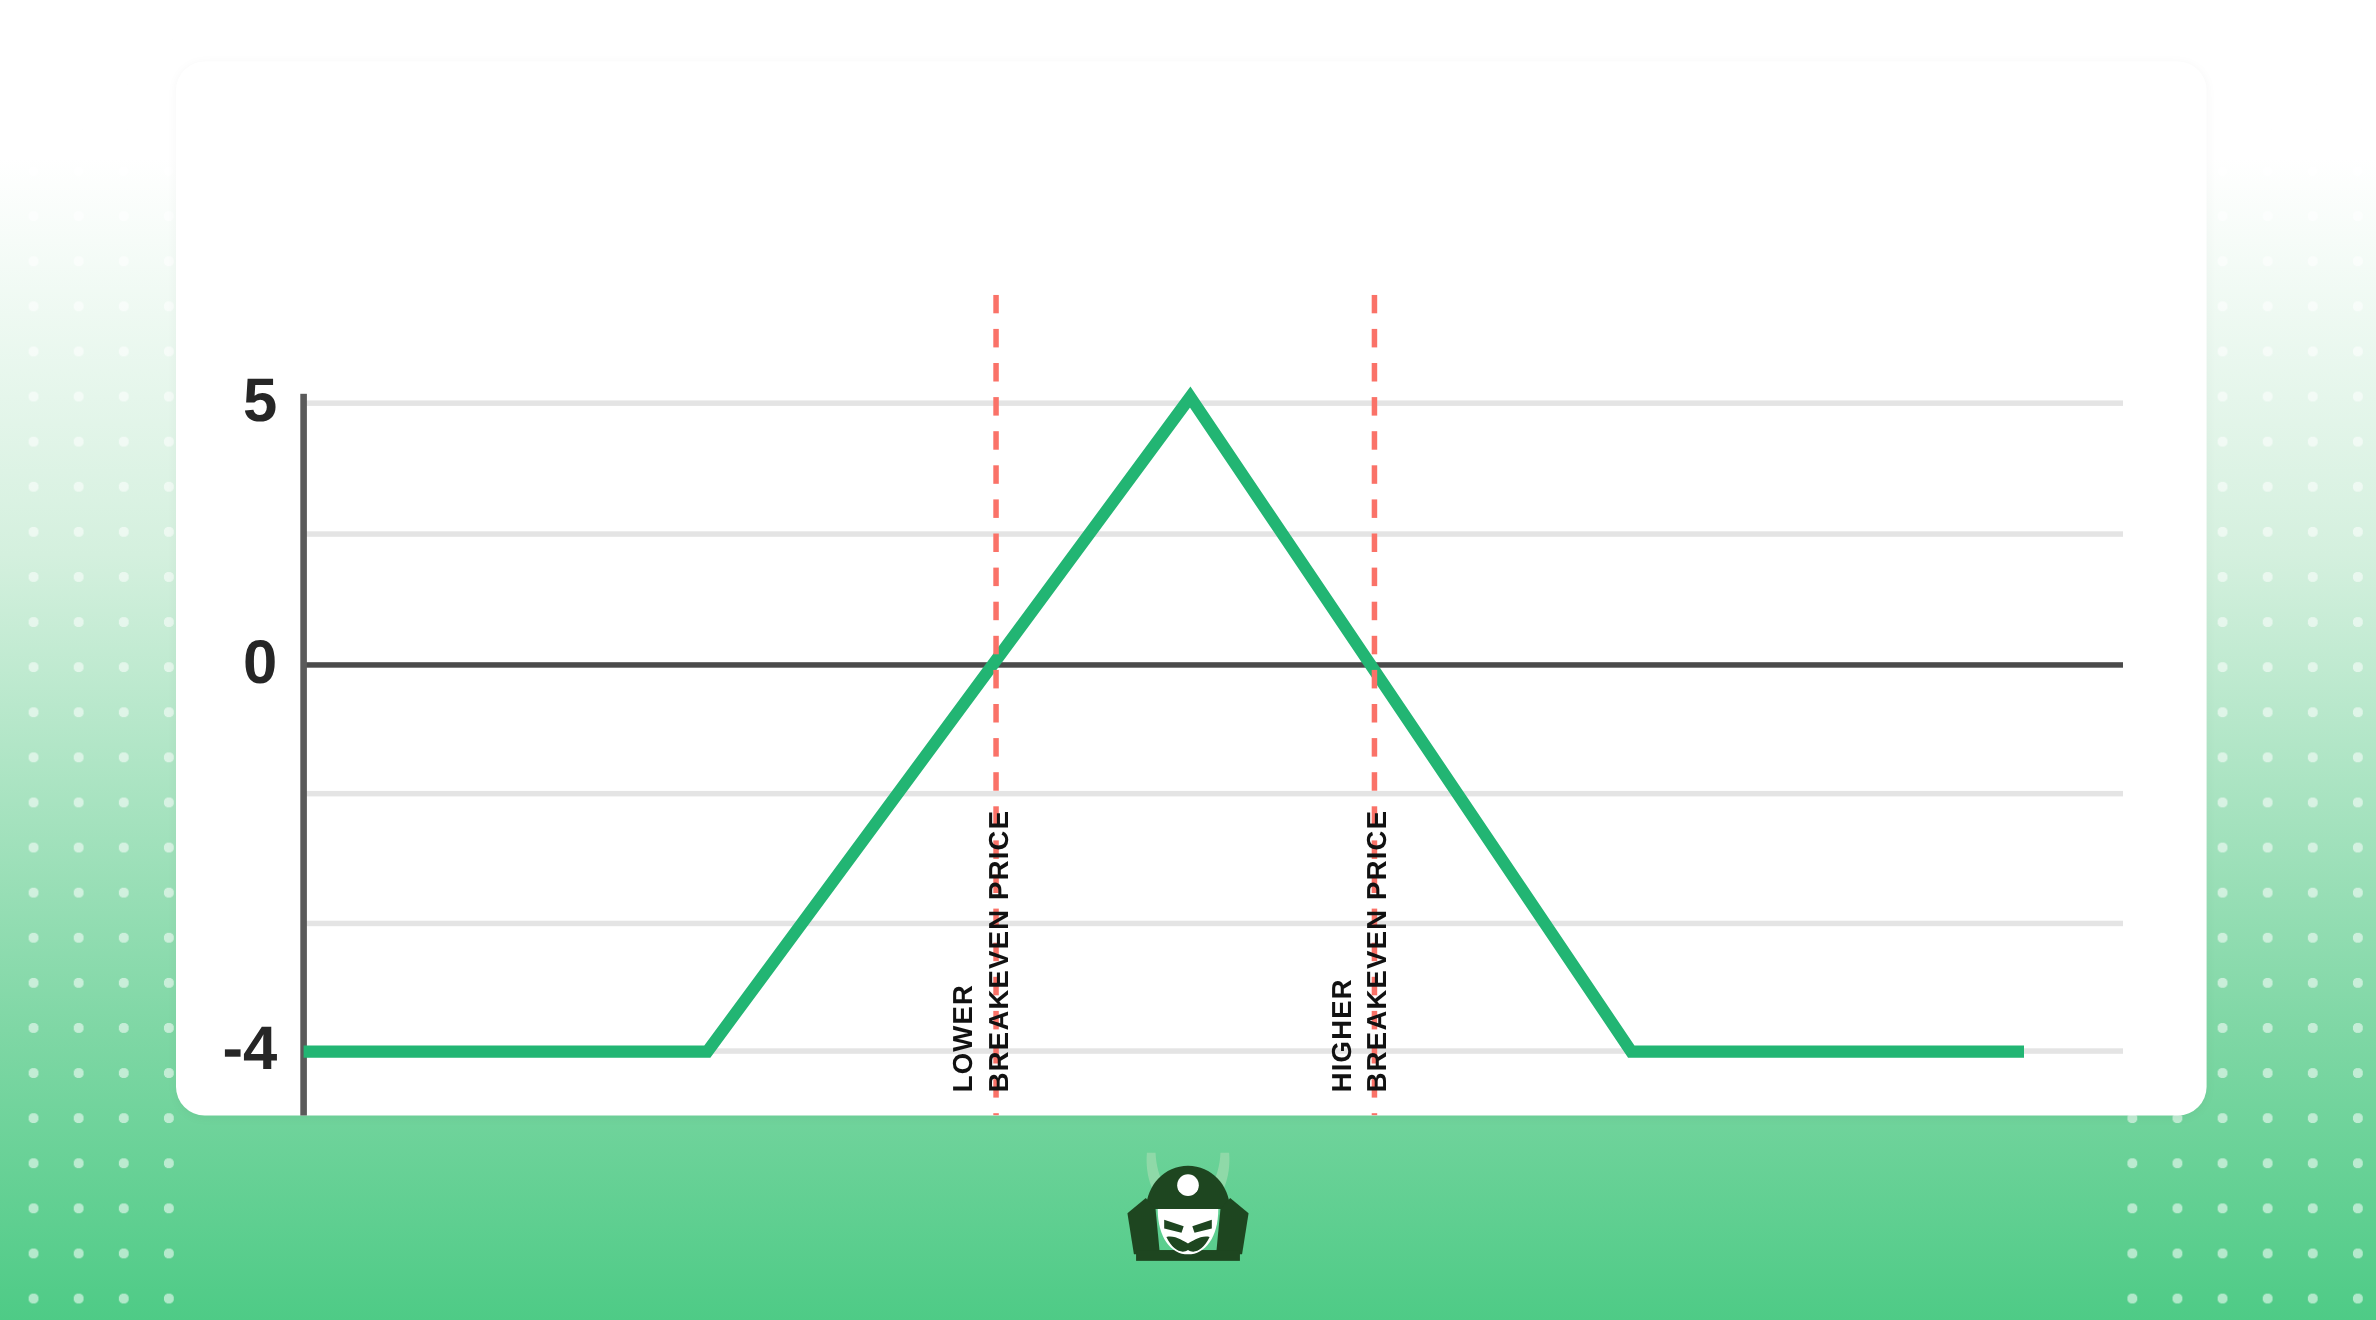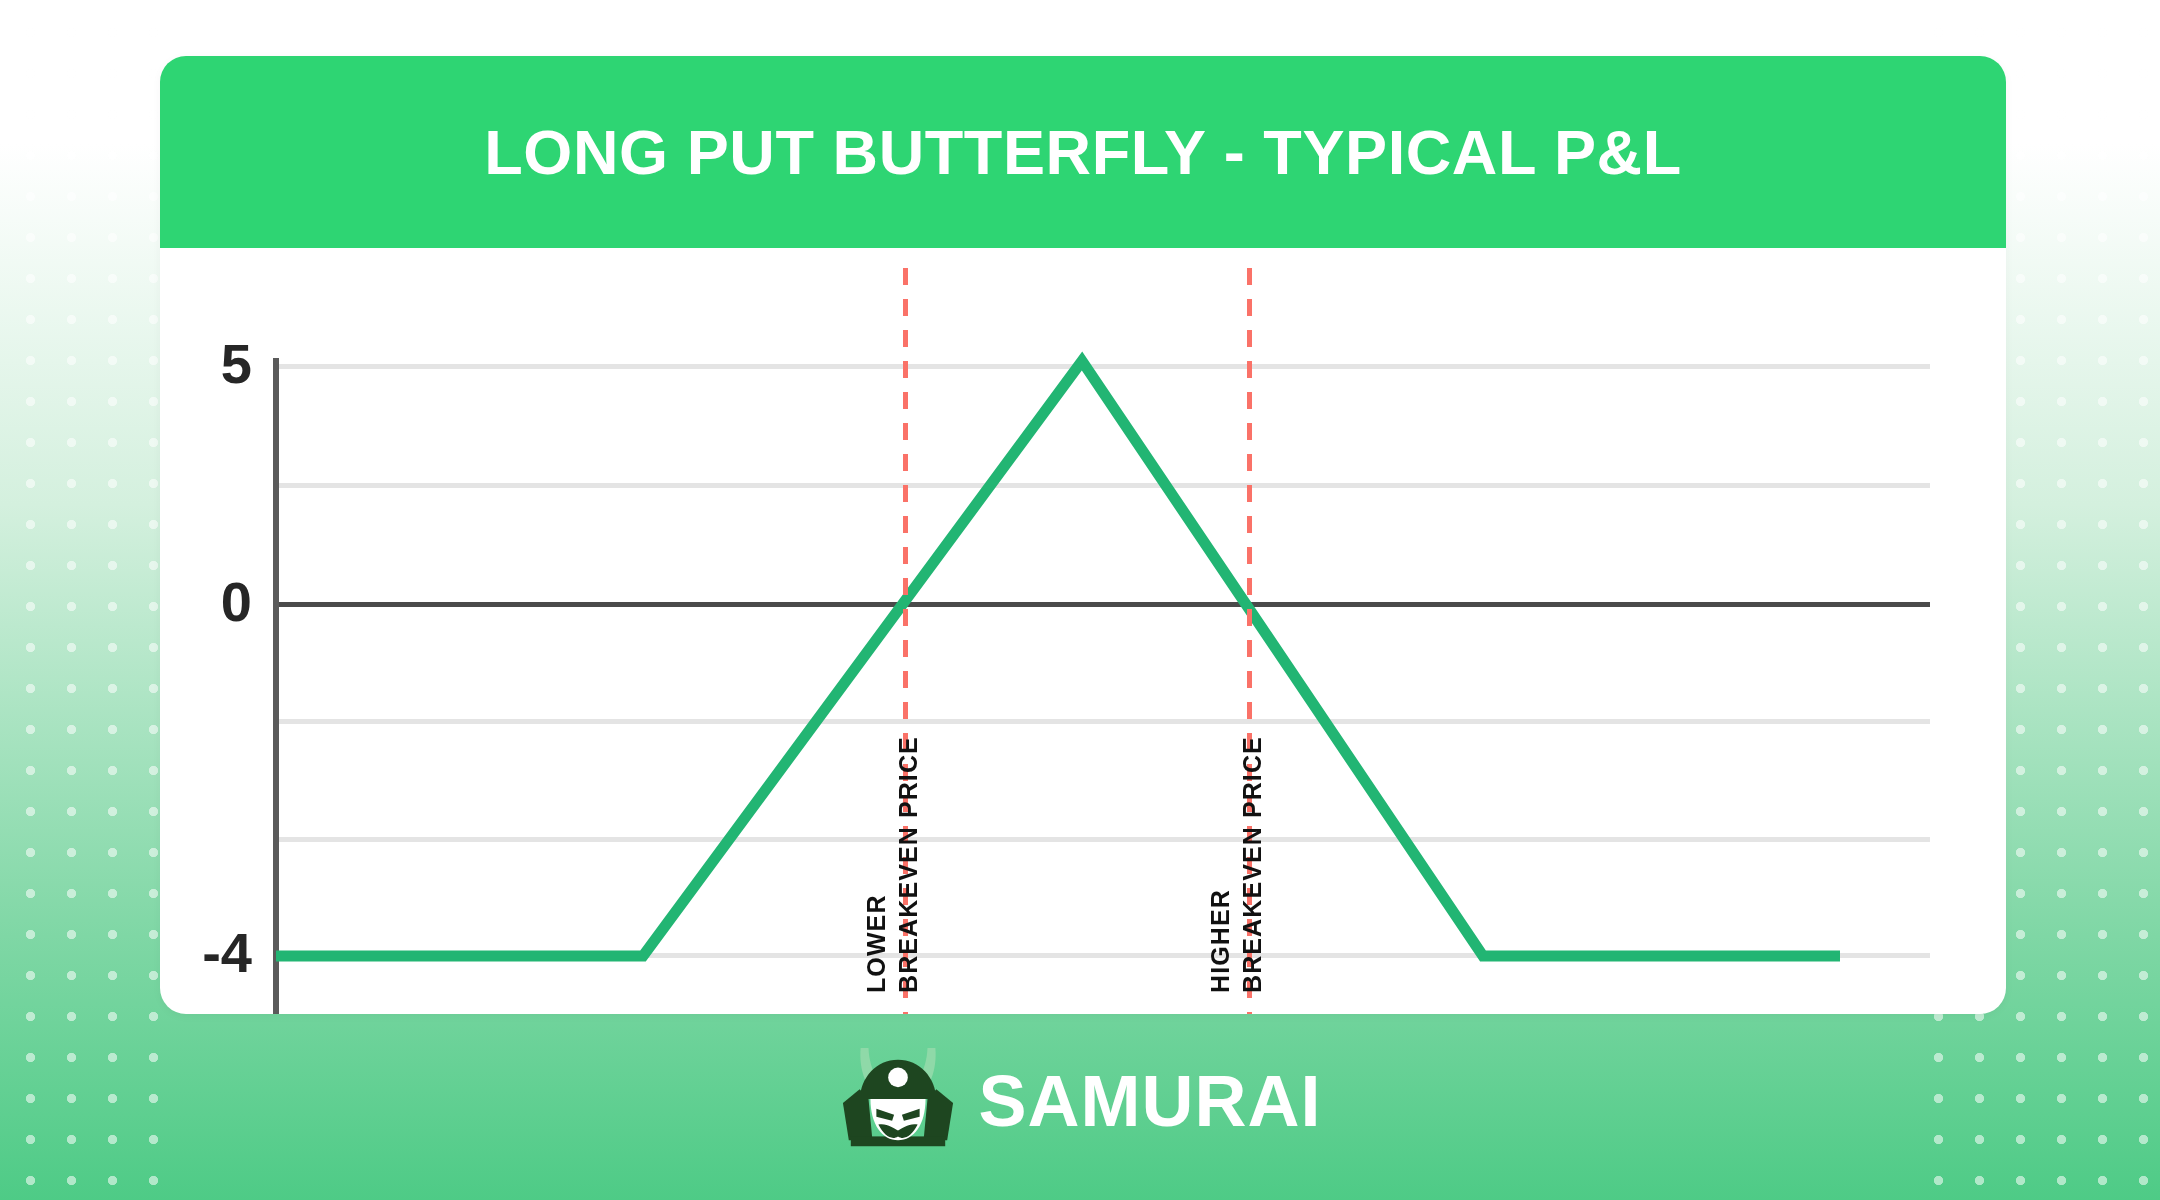--- a/index.html
+++ b/index.html
@@ -169,23 +169,20 @@
 </head>
 <body>
 
 <div id="root">
 
   <div class="dots left"></div>
   <div class="dots right"></div>
 
   <div id="card">
 
-    <div id="title-bar">
-      <div id="title-text">LONG PUT BUTTERFLY - TYPICAL P&amp;L</div>
-    </div>
 
     <div id="plot">
 
       <div class="gridline" style="top:116px"></div>
       <div class="gridline" style="top:235px"></div>
       <div class="gridline zero" style="top:354px"></div>
       <div class="gridline" style="top:471px"></div>
       <div class="gridline" style="top:589px"></div>
       <div class="gridline" style="top:705px"></div>
 
@@ -226,16 +223,15 @@
 
       <rect x="12" y="96" width="96" height="10" fill="#1E4620"></rect>
 
       <path d="M32 58 L88 58 C88 84 76 100 60 100 C44 100 32 84 32 58 Z" fill="#FFFFFF"></path>
 
       <path d="M38 68 L56 74 L54 80 L38 76 Z" fill="#1E4620"></path>
       <path d="M82 68 L64 74 L66 80 L82 76 Z" fill="#1E4620"></path>
 
       <path d="M40 84 C48 82 56 88 60 90 C64 88 72 82 80 84 C74 96 66 100 60 96 C54 100 46 96 40 84 Z" fill="#1E4620"></path>
     </svg>
-    <div id="brand-name">SAMURAI</div>
   </div>
 
 </div>
 
 </body></html>

